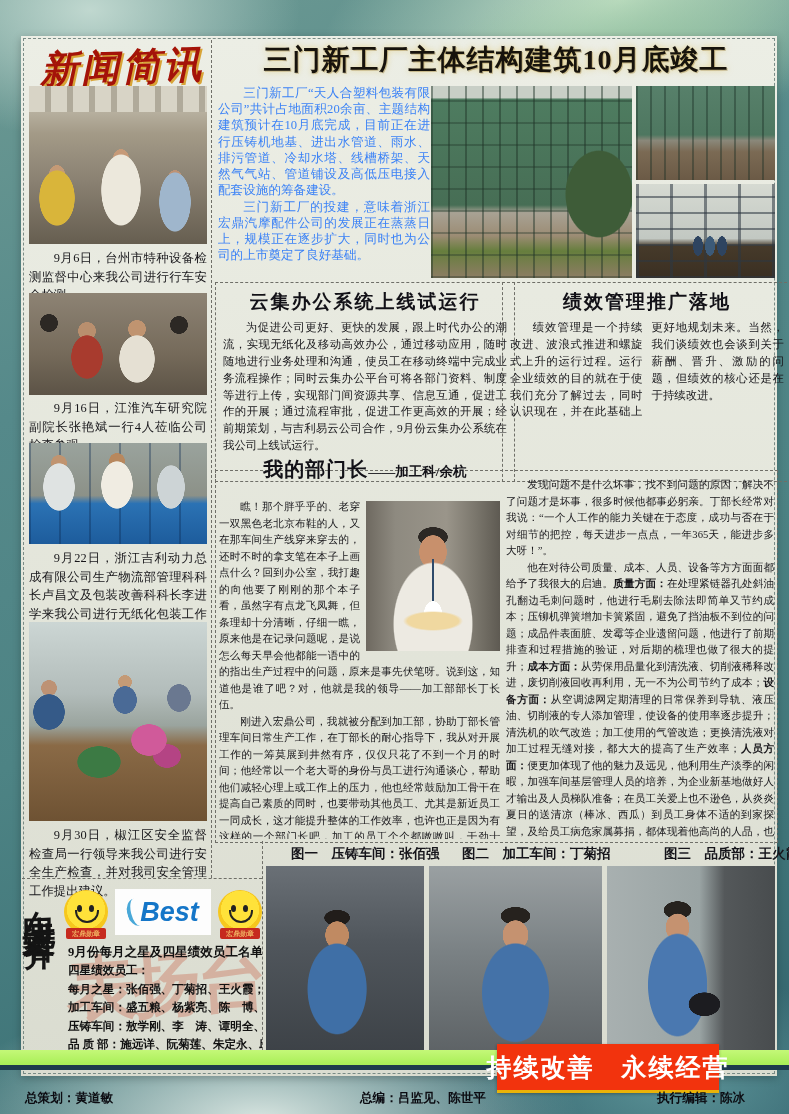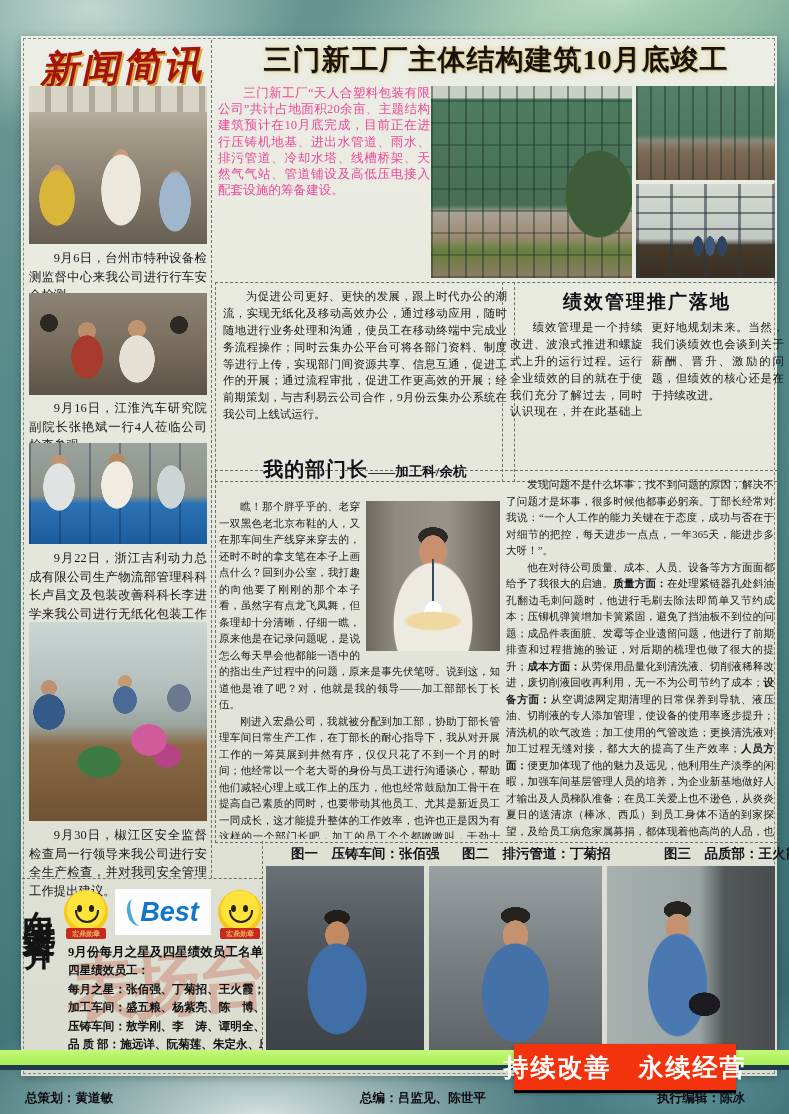--- a/index.html
+++ b/index.html
@@ -74,21 +74,21 @@
     radial-gradient(7px 7px at 96px 60px,#c49a76 97%,rgba(0,0,0,0)),
     radial-gradient(12px 14px at 150px 76px,#6a7890 97%,rgba(0,0,0,0)),
     linear-gradient(180deg,#ccd6d4 0%,#b2bcba 36%,#9aa49e 52%,#8a6a46 62%,#6e5233 100%);}
   #cap-l4{left:29px;top:826px;width:178px;}
   #sep-sidebar{left:211px;top:40px;height:838px;}
 
   
   #headline{left:216px;top:41px;width:560px;text-align:center;white-space:nowrap;
     font-size:28px;font-weight:900;letter-spacing:1px;color:#17130c;
     text-shadow:0 0 6px rgba(224,190,80,.65),1px 1px 0 rgba(120,90,20,.35);}
-  #lead-text{left:218px;top:85px;width:212px;font-size:12.6px;line-height:1.29;text-align:justify;color:#ec4899;}
+  #lead-text{left:218px;top:85px;width:212px;font-size:12.6px;line-height:1.29;text-align:justify;color:#3b82f6;}
   #lead-text p{margin:0;text-indent:2em;}
   #ph-a{left:431px;top:86px;width:201px;height:192px;background:
     radial-gradient(34px 44px at 168px 108px,#3e5c38 97%,rgba(0,0,0,0)),
     repeating-linear-gradient(0deg,rgba(30,50,38,.35) 0 2px,rgba(0,0,0,0) 2px 22px),
     repeating-linear-gradient(90deg,rgba(30,50,38,.45) 0 2px,rgba(0,0,0,0) 2px 17px),
     linear-gradient(180deg,#c8cfc6 0%,#c8cfc6 6%,#4e7c60 7%,#476e55 62%,#a8a294 66%,#9c8c74 78%,#667e3d 86%,#8d7d64 100%);}
   #ph-b{left:636px;top:86px;width:139px;height:94px;background:
     repeating-linear-gradient(90deg,rgba(25,45,35,.4) 0 2px,rgba(0,0,0,0) 2px 14px),
     linear-gradient(180deg,#57806a 0%,#4e7760 52%,#8a887a 58%,#7b6a54 70%,#6b5a46 100%);}
   #ph-c{left:636px;top:184px;width:139px;height:94px;background:
@@ -169,21 +169,21 @@
     font-style:italic;font-weight:900;font-size:27px;color:#1576c8;font-family:"Liberation Sans",sans-serif;text-align:center;}
   #bestlogo::before{content:"";width:16px;height:28px;border-left:4px solid #49a8d8;border-radius:50%;margin-right:-7px;transform:rotate(-14deg);}
   #praise-text{position:absolute;left:4px;top:60px;width:192px;font-size:11.6px;font-weight:700;line-height:1.6;color:#111;}
   #praise-text .hd{font-size:12.6px;font-weight:900;}
   #praise-text div{white-space:nowrap;}
 
   
   #stripe-green{left:0;top:1050px;width:789px;height:15px;background:linear-gradient(180deg,#c4f878,#a8ee56);}
   #stripe-dark{left:0;top:1065px;width:789px;height:5px;background:#1d3b4c;}
   #banner{left:497px;top:1044px;width:222px;height:46px;background:#f2330d;
-    display:flex;align-items:center;justify-content:center;border-bottom:3px solid #000000;box-shadow:0 1px 3px rgba(0,0,0,.3);margin-left:17px;}
+    display:flex;align-items:center;justify-content:center;border-bottom:3px solid #eab308;box-shadow:0 1px 3px rgba(0,0,0,.3);}
   #banner span{color:#ffffff;font-size:25px;font-weight:900;letter-spacing:2px;white-space:nowrap;}
 
   
   .footer{top:1090px;font-size:12.6px;font-weight:700;color:#0c0c12;white-space:nowrap;}
   #footer-left{left:25px;} #footer-center{left:360px;} #footer-right{left:657px;}
 </style>
 </head>
 <body>
 
 <div class="bgblob" id="blob-tl"></div>
@@ -202,26 +202,28 @@
 <div class="abs cap" id="cap-l2">9月16日，江淮汽车研究院副院长张艳斌一行4人莅临公司检查参观。</div>
 <div class="abs ph" id="ph-l3"></div>
 <div class="abs cap" id="cap-l3">9月22日，浙江吉利动力总成有限公司生产物流部管理科科长卢昌文及包装改善科科长李进学来我公司进行无纸化包装工作指导。</div>
 <div class="abs ph" id="ph-l4"></div>
 <div class="abs cap" id="cap-l4">9月30日，椒江区安全监督检查局一行领导来我公司进行安全生产检查，并对我司安全管理工作提出建议。</div>
 <div class="abs dashv" id="sep-sidebar"></div>
 
 <div class="abs" id="headline">三门新工厂主体结构建筑10月底竣工</div>
 <div class="abs" id="lead-text">
   <p>三门新工厂“天人合塑料包装有限公司”共计占地面积20余亩、主题结构建筑预计在10月底完成，目前正在进行压铸机地基、进出水管道、雨水、排污管道、冷却水塔、线槽桥架、天然气气站、管道铺设及高低压电接入配套设施的筹备建设。</p>
+  <p>三门新工厂的投建，意味着浙江宏鼎汽摩配件公司的发展正在蒸蒸日上，规模正在逐步扩大，同时也为公司的上市奠定了良好基础。</p>
 </div>
 <div class="abs ph" id="ph-a"></div>
 <div class="abs ph" id="ph-b"></div>
 <div class="abs ph" id="ph-c"></div>
 
 <div class="abs artbox dashbox" id="art-cloud">
+  <div class="art-title">云集办公系统上线试运行</div>
   <div class="art-body">
     <p>为促进公司更好、更快的发展，跟上时代办公的潮流，实现无纸化及移动高效办公，通过移动应用，随时随地进行业务处理和沟通，使员工在移动终端中完成业务流程操作；同时云集办公平台可将各部门资料、制度等进行上传，实现部门间资源共享、信息互通，促进工作的开展；通过流程审批，促进工作更高效的开展；经前期策划，与吉利易云公司合作，9月份云集办公系统在我公司上线试运行。</p>
   </div>
 </div>
 <div class="abs artbox dashbox" id="art-perf">
   <div class="art-title">绩效管理推广落地</div>
   <div class="art-body" id="perf-cols">
     <p>绩效管理是一个持续改进、波浪式推进和螺旋式上升的运行过程。运行企业绩效的目的就在于使我们充分了解过去，同时认识现在，并在此基础上更好地规划未来。当然，我们谈绩效也会谈到关于薪酬、晋升、激励的问题，但绩效的核心还是在于持续改进。</p>
 
   </div>
@@ -237,21 +239,21 @@
   <p>刚进入宏鼎公司，我就被分配到加工部，协助丁部长管理车间日常生产工作，在丁部长的耐心指导下，我从对开展工作的一筹莫展到井然有序，仅仅只花了不到一个月的时间；他经常以一个老大哥的身份与员工进行沟通谈心，帮助他们减轻心理上或工作上的压力，他也经常鼓励加工骨干在提高自己素质的同时，也要带动其他员工、尤其是新近员工一同成长，这才能提升整体的工作效率，也许也正是因为有这样的一个部门长吧，加工的员工个个都嗷嗷叫，干劲十足。</p>
 
 </div>
 <div class="abs feat-col" id="feat-right">
   <p>发现问题不是什么坏事，找不到问题的原因，解决不了问题才是坏事，很多时候他都事必躬亲。丁部长经常对我说：“一个人工作的能力关键在于态度，成功与否在于对细节的把控，每天进步一点点，一年365天，能进步多大呀！”。</p>
   <p><span>他在对待公司质量、成本、人员、设备等方方面面都给予了我很大的启迪。</span><span class="seg-b">质量方面：</span><span>在处理紧链器孔处斜油孔翻边毛刺问题时，他进行毛刷去除法即简单又节约成本；压铆机弹簧增加卡簧紧固，避免了挡油板不到位的问题；成品件表面脏、发霉等企业遗留问题，他进行了前期排查和过程措施的验证，对后期的梳理也做了很大的提升；</span><span class="seg-b">成本方面：</span><span>从劳保用品量化到清洗液、切削液稀释改进，废切削液回收再利用，无一不为公司节约了成本；</span><span class="seg-b">设备方面：</span><span>从空调滤网定期清理的日常保养到导轨、液压油、切削液的专人添加管理，使设备的使用率逐步提升；清洗机的吹气改造；加工使用的气管改造；更换清洗液对加工过程无缝对接，都大大的提高了生产效率；</span><span class="seg-b">人员方面：</span><span>便更加体现了他的魅力及远见，他利用生产淡季的闲暇，加强车间基层管理人员的培养，为企业新基地做好人才输出及人员梯队准备；在员工关爱上也不逊色，从炎炎夏日的送清凉（棒冰、西瓜）到员工身体不适的到家探望，及给员工病危家属募捐，都体现着他高尚的人品，也从侧面弘扬了企业文化。</span></p>
 
 </div>
 
 <div class="abs figcap" id="figcap-1">图一　压铸车间：张佰强</div>
-<div class="abs figcap" id="figcap-2">图二　排污管道：丁菊招</div>
+<div class="abs figcap" id="figcap-2">图二　加工车间：丁菊招</div>
 <div class="abs figcap" id="figcap-3">图三　品质部：王火霞</div>
 <div class="abs dashh" id="sep-praise-top"></div>
 <div class="abs dashv" id="sep-photos-left"></div>
 
 <div class="abs ph" id="ph-w1"></div>
 <div class="abs ph" id="ph-w2"></div>
 <div class="abs ph" id="ph-w3"></div>
 
 <div class="abs" id="slogan">向先进看齐</div>
 <div class="abs" id="praise-box">

